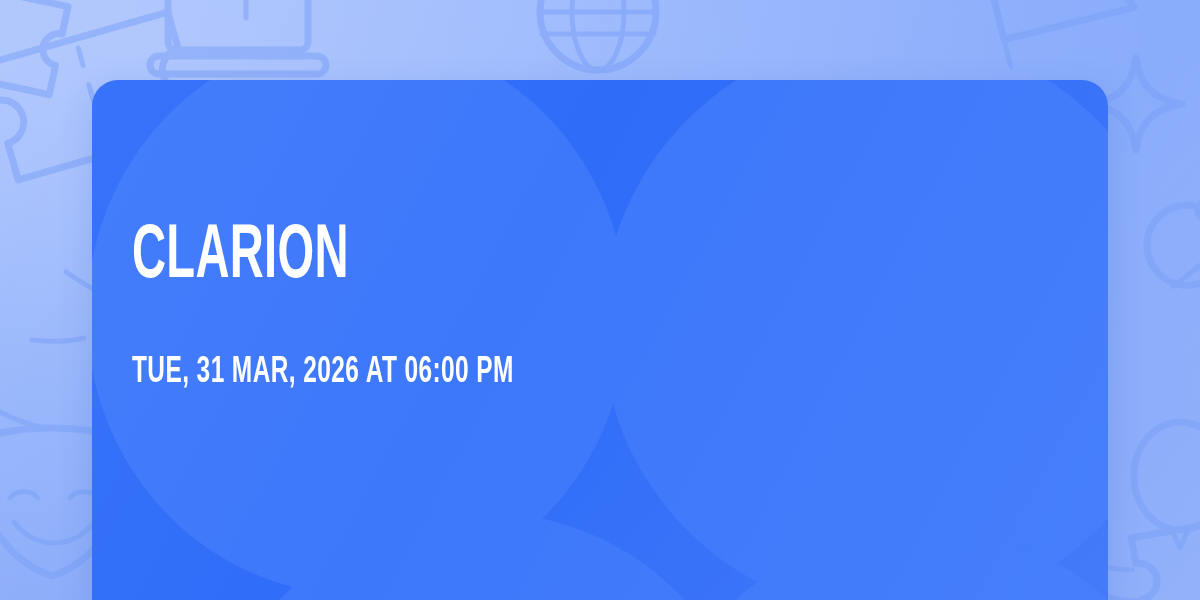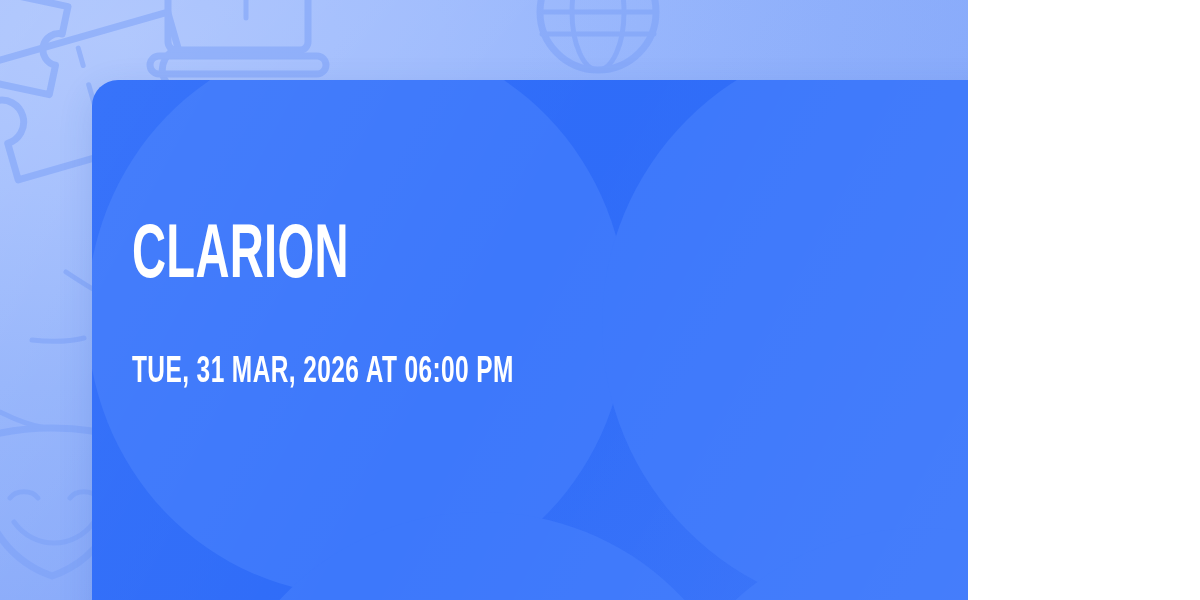--- a/index.html
+++ b/index.html
@@ -6,21 +6,21 @@
   * { margin:0; padding:0; box-sizing:border-box; }
 
   html, body {
     width:1200px; height:600px;
     overflow:hidden;
     font-family:"Liberation Sans", sans-serif;
   }
 
   .stage {
     position:relative;
-    width:968px; height:600px;
+    width:1200px; height:600px;
     overflow:hidden;
     background:#000000;
   }
 
   
   .backdrop {
     position:absolute; inset:0;
     background:
       radial-gradient(120% 95% at 12% 6%,  #a6c0fd 0%, #9dbafd 28%, #8fb0fb 62%, #87a9fa 100%);
   }

